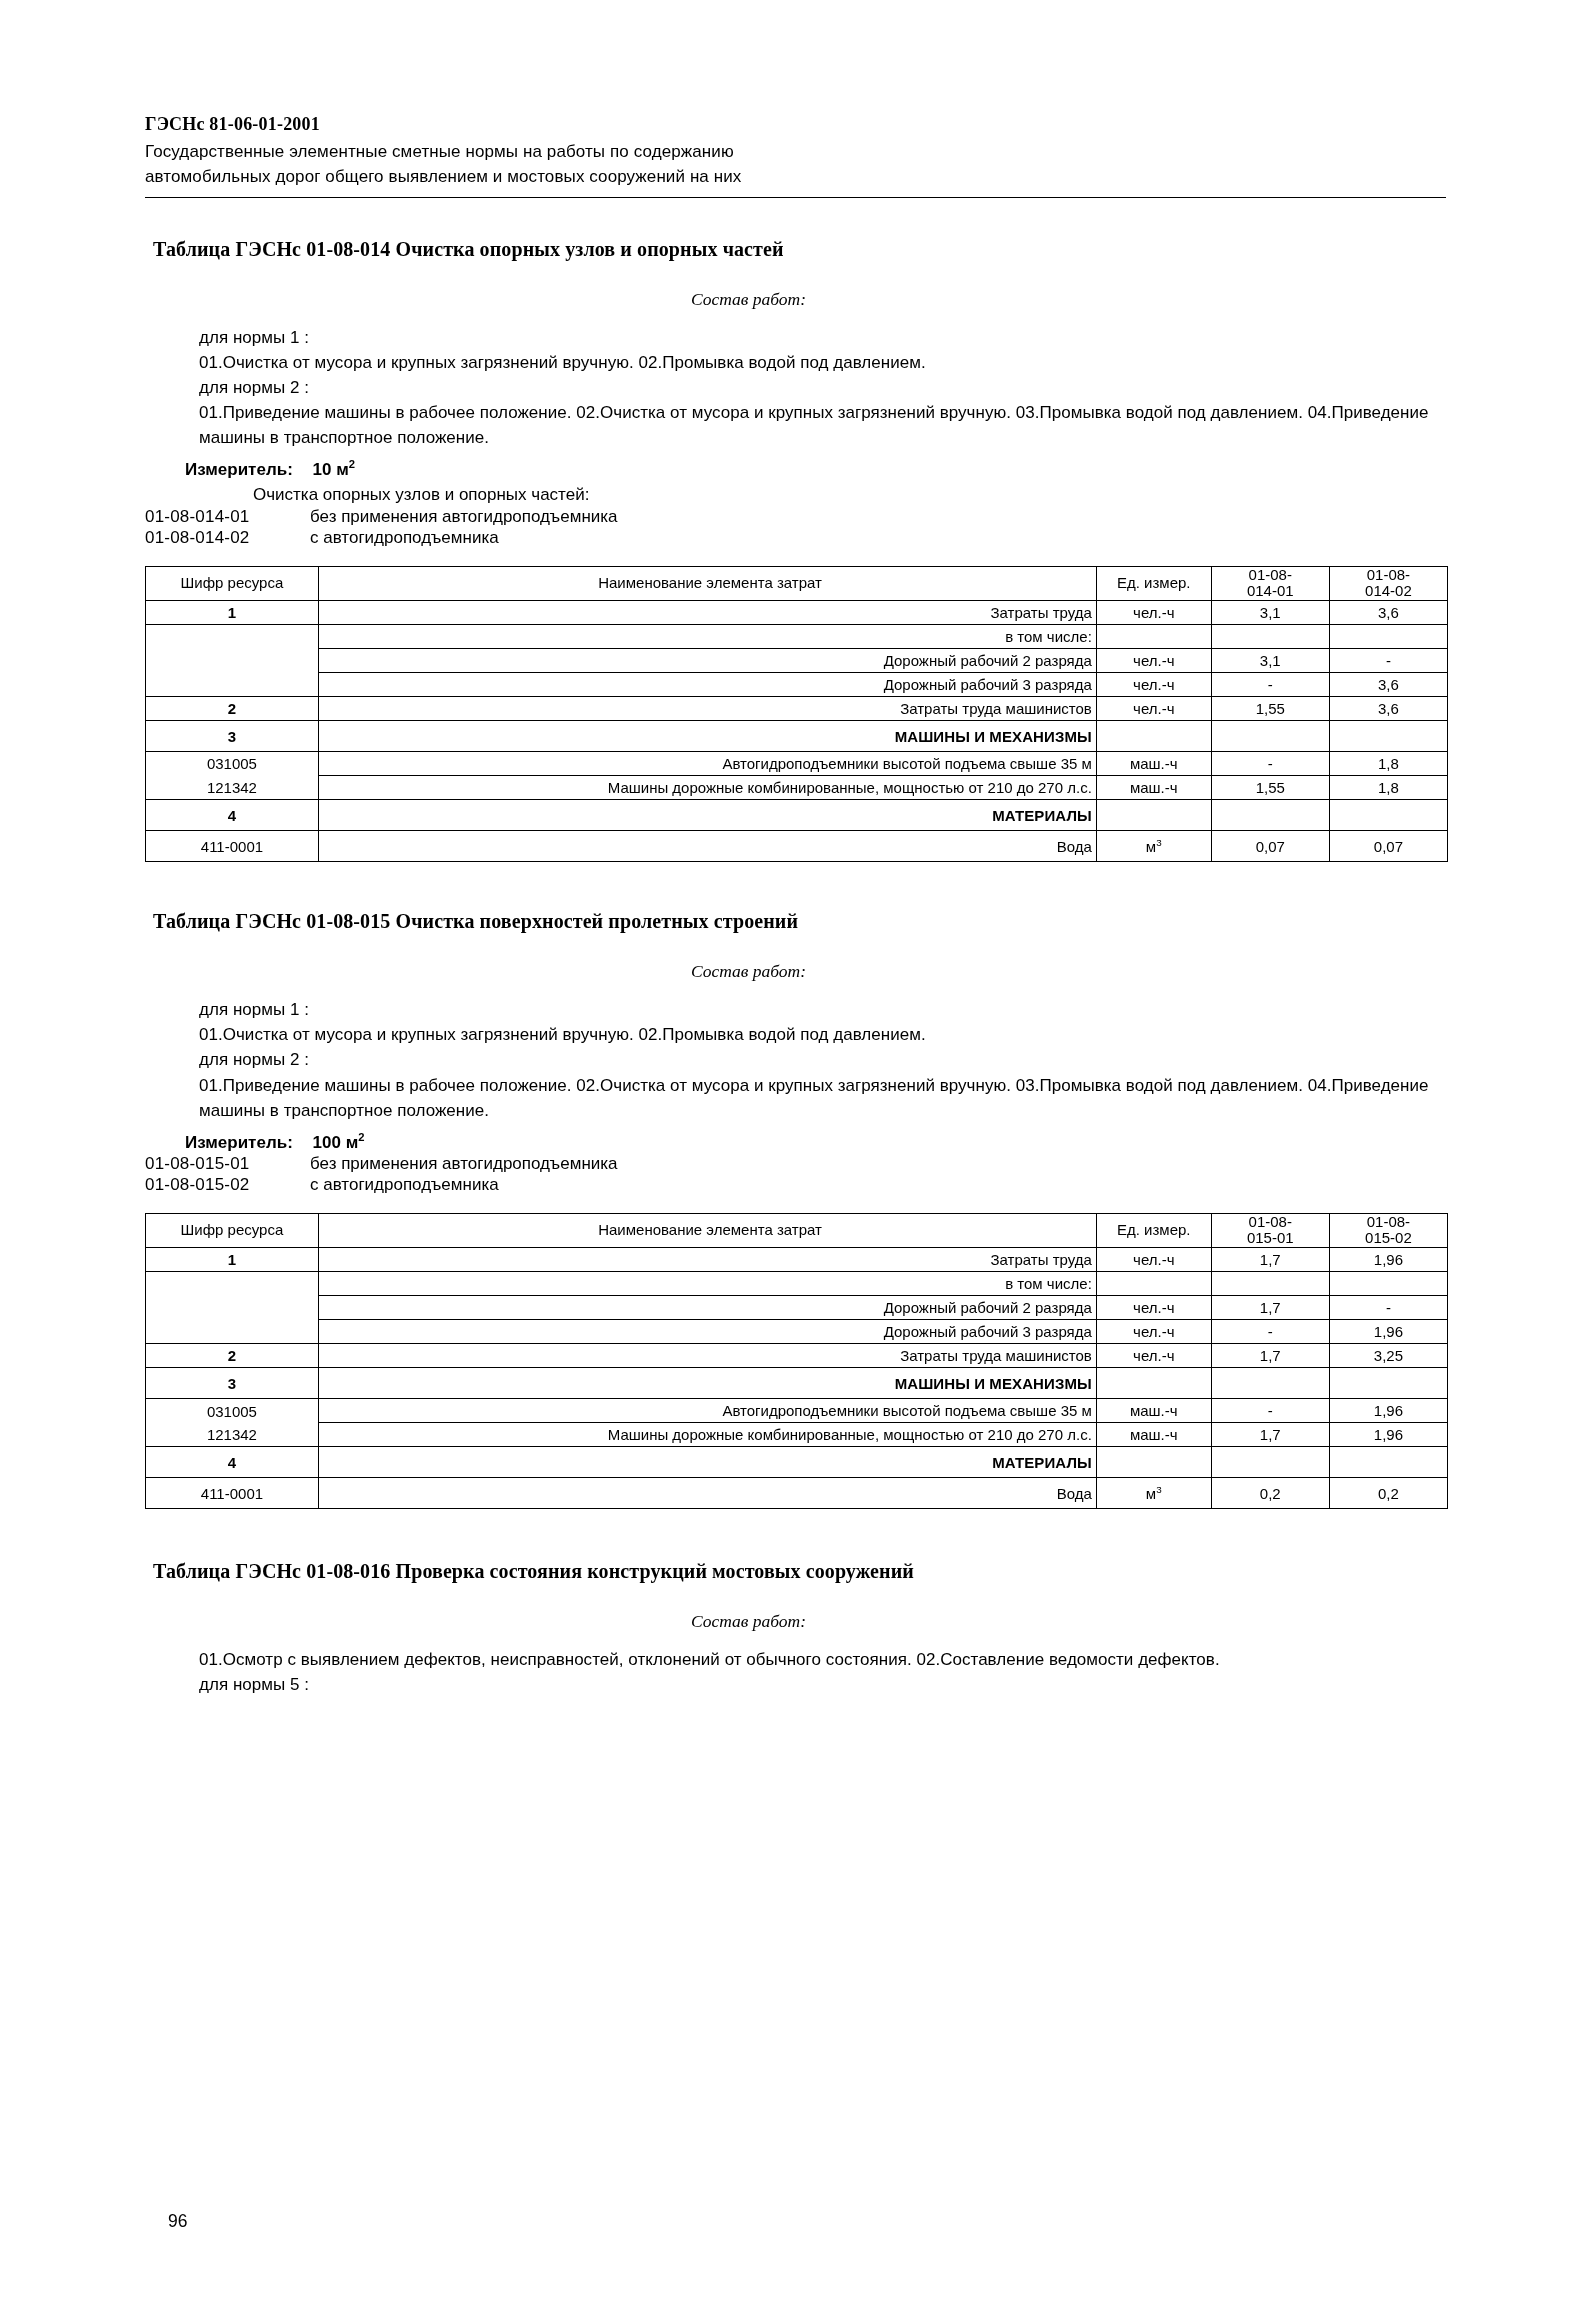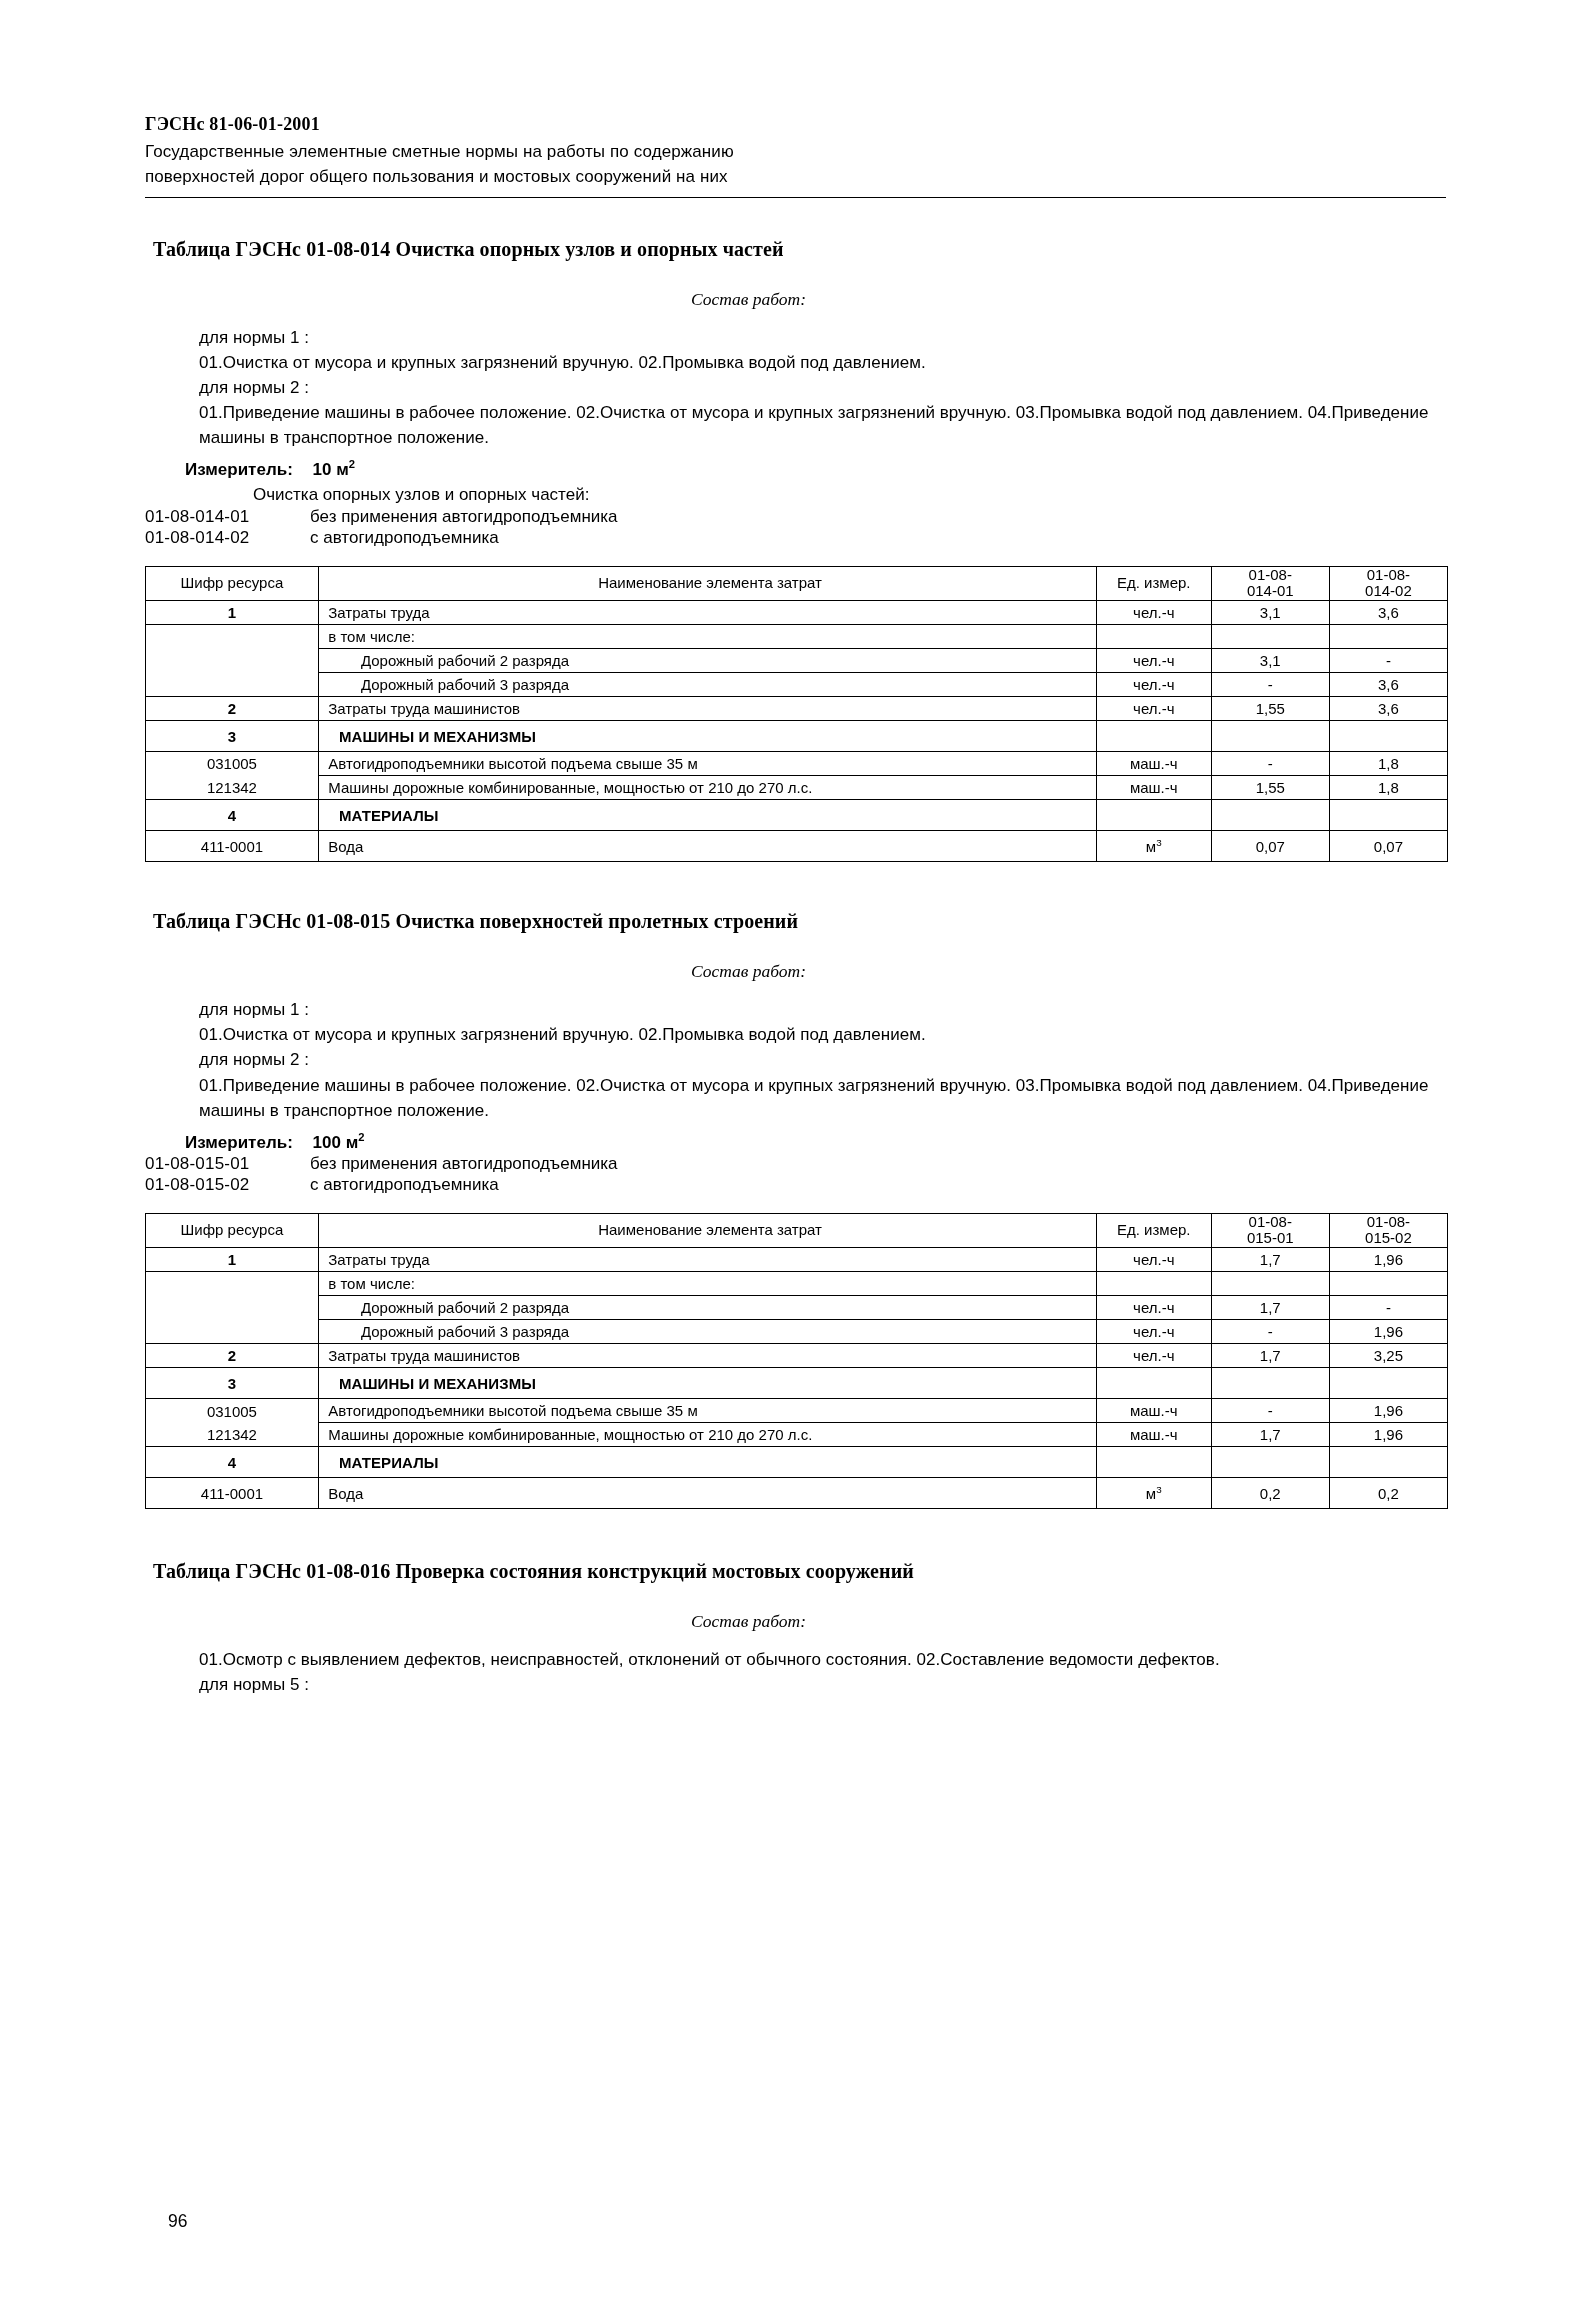--- a/index.html
+++ b/index.html
@@ -114,21 +114,21 @@
     vertical-align: middle;
     height: 23px;
   }
   table.res th {
     font-weight: normal;
     text-align: center;
     font-size: 15px;
     line-height: 1.12;
   }
   .col-code   { width: 152px; text-align: center; }
-  .col-name   { width: 710px; text-align: left; padding-left: 9.4px !important; }
+  .col-name   { width: 710px; text-align: right; padding-left: 9.4px !important; }
   .col-unit   { width: 98px; text-align: center; }
   .col-v1     { width: 101px; text-align: center; }
   .col-v2     { width: 101px; text-align: center; }
   .hdr-small  { font-size: 14px; line-height: 1.1; }
   .grpnum { text-align: center; font-weight: bold; }
   .sub { padding-left: 42px !important; }
   .cat { font-weight: bold; font-size: 17px; padding-left: 20px !important; letter-spacing:0.1px;}
   .tall { height: 31px; }
 
   
@@ -141,21 +141,21 @@
   }
 </style>
 </head>
 <body>
 
 <div class="page">
 
   <div class="doc-header">
     <div class="doc-code">ГЭСНс 81-06-01-2001</div>
     <div class="doc-subtitle-line">Государственные элементные сметные нормы на работы по содержанию</div>
-    <div class="doc-subtitle-line">поверхностей дорог общего пользования и мостовых сооружений на них</div>
+    <div class="doc-subtitle-line">автомобильных дорог общего выявлением и мостовых сооружений на них</div>
     <hr class="header-rule">
   </div>
 
   <div class="section">
     <div class="section-title">Таблица ГЭСНс 01-08-014 Очистка опорных узлов и опорных частей</div>
     <div class="works-caption">Состав работ:</div>
 
     <div class="para indent1">для нормы 1 :</div>
     <div class="para indent-hang" style="padding-left:54px;text-indent:0;">01.Очистка от мусора и крупных загрязнений вручную. 02.Промывка водой под давлением.</div>
     <div class="para indent1">для нормы 2 :</div>

